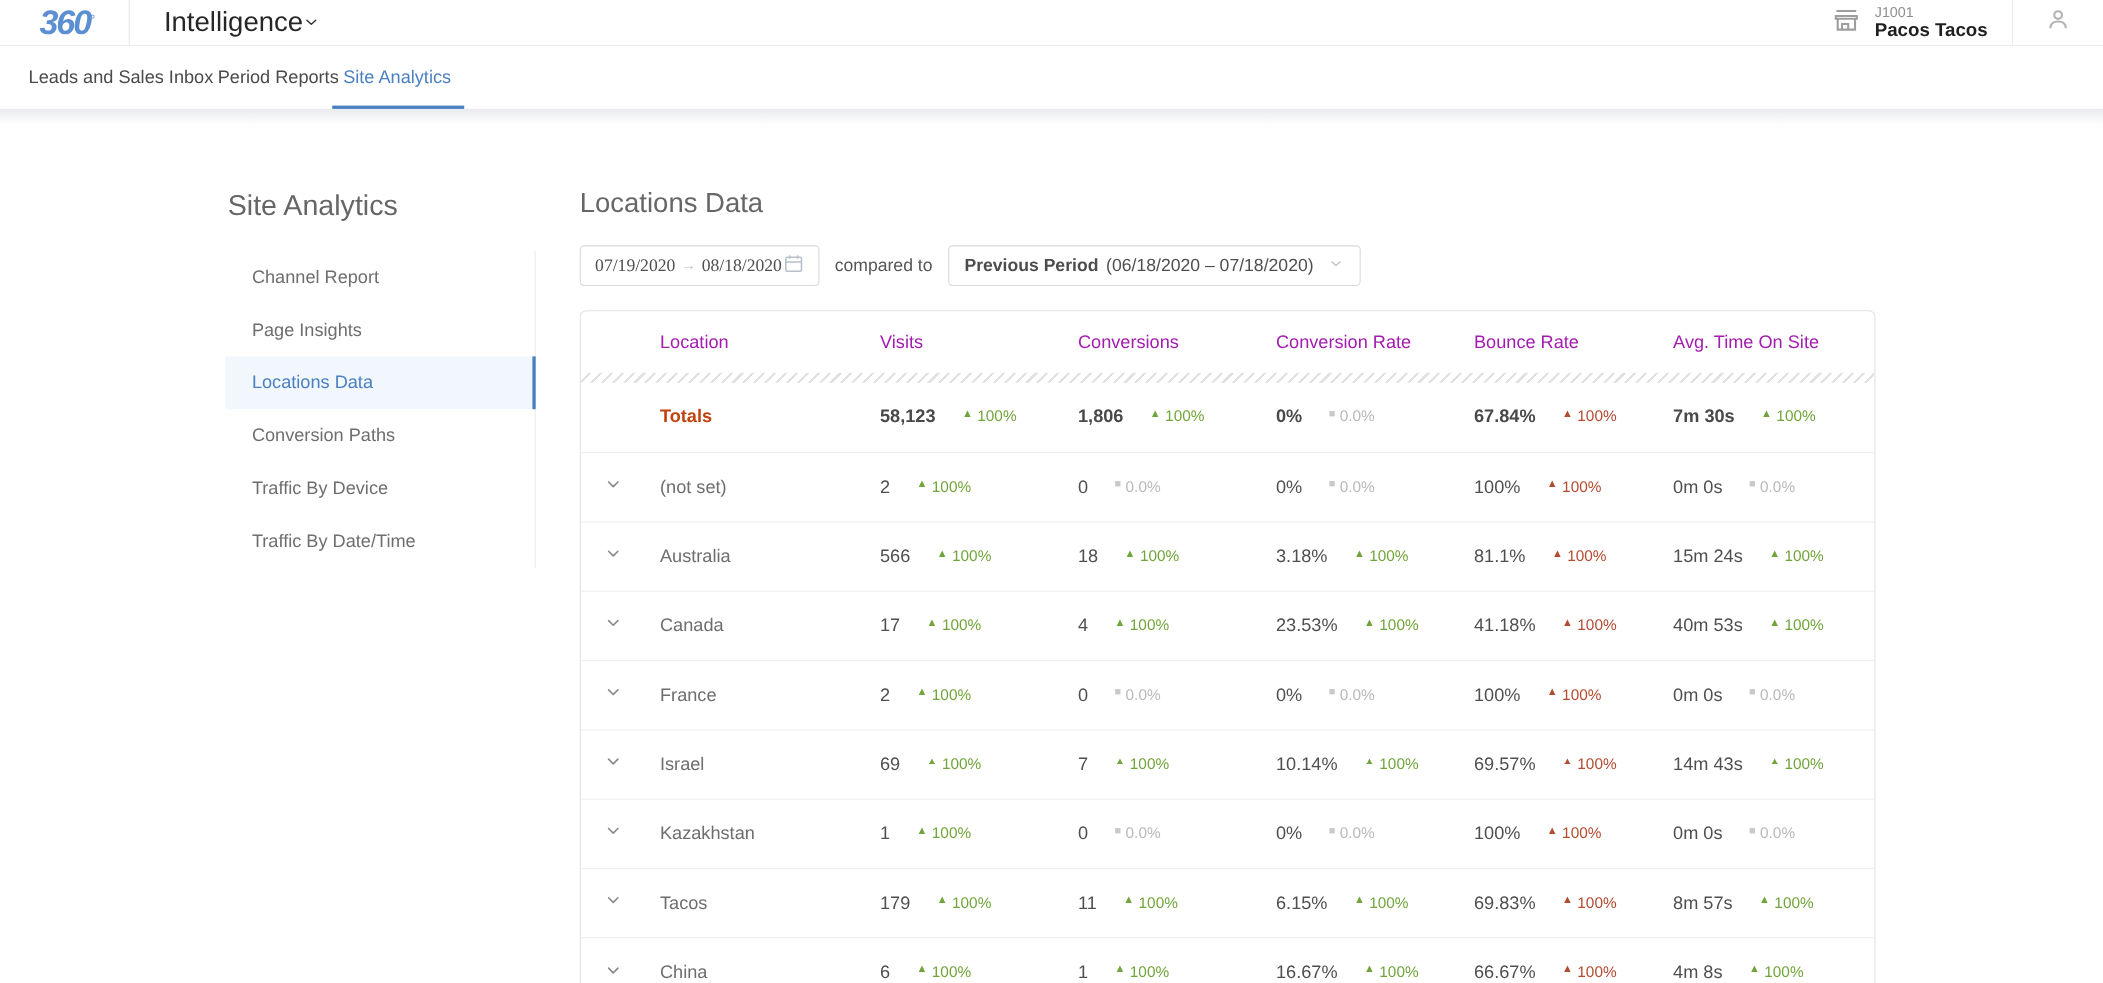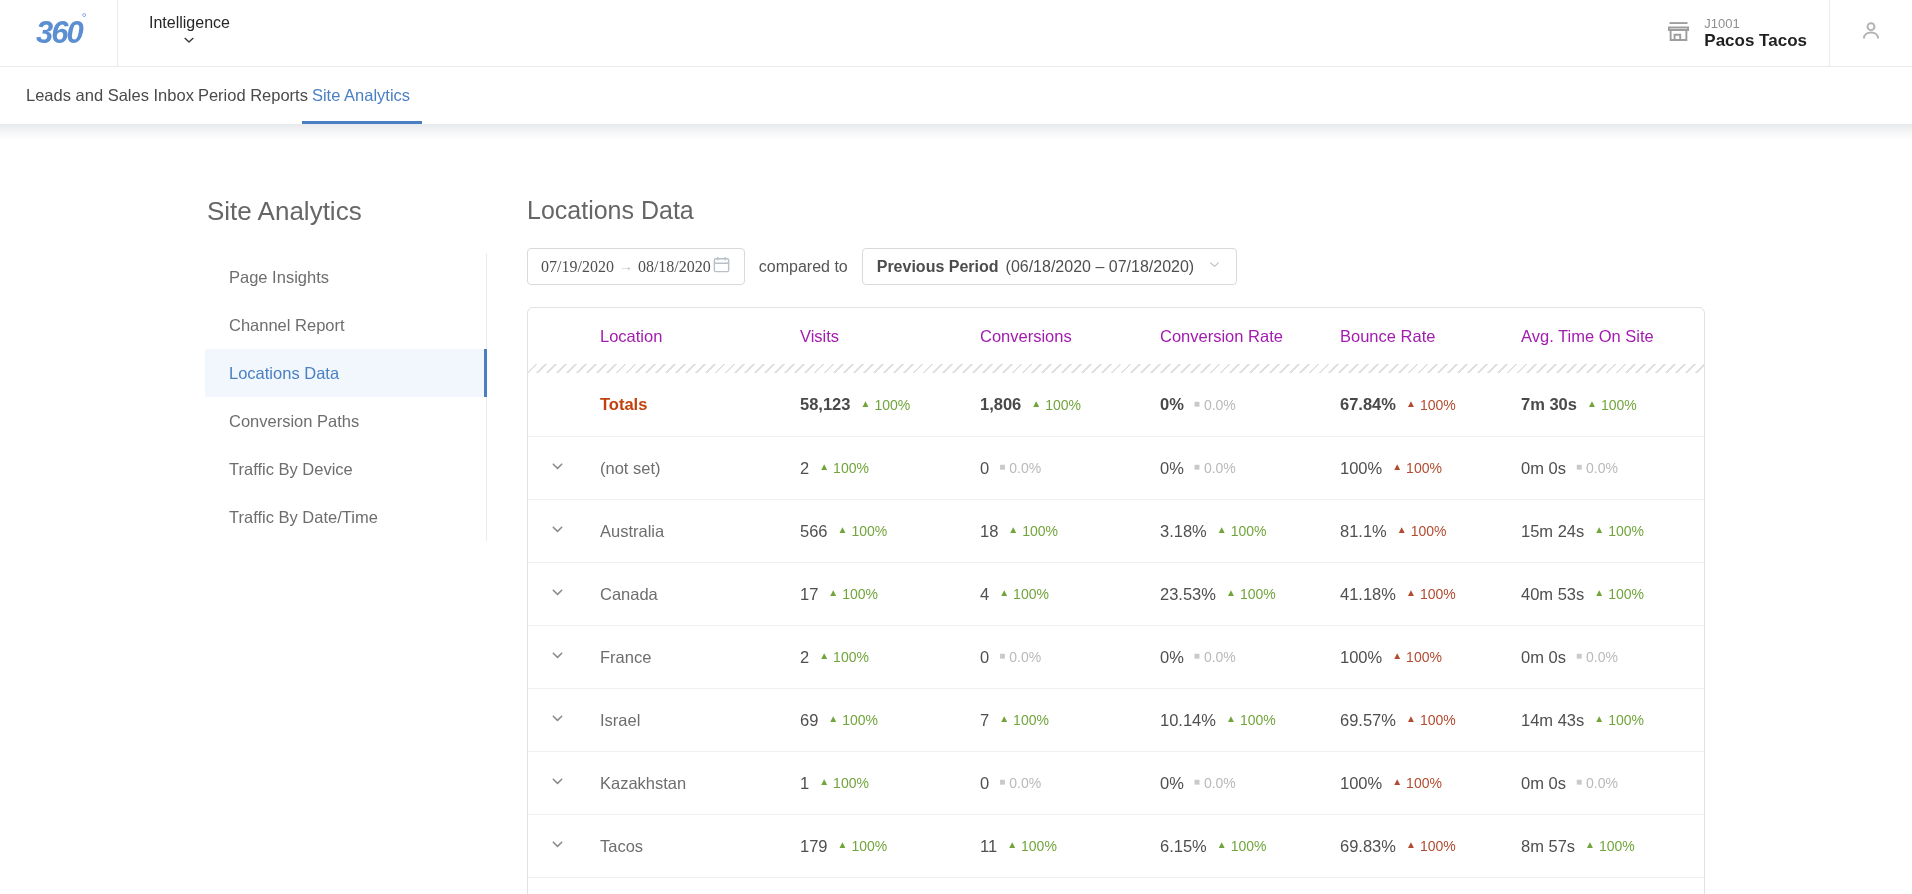--- a/index.html
+++ b/index.html
@@ -1,25 +1,25 @@
 <!DOCTYPE html>
 <html><head>
 <meta charset="utf-8">
 <style>
   * { margin:0; padding:0; box-sizing:border-box; }
   html,body { background:#fff; }
   body { font-family:"Liberation Sans","DejaVu Sans",sans-serif; color:#4a4a4a; }
   .app { width:1912px; height:894px; overflow:hidden; background:#fff; position:relative; }
 
   
-  .topbar { height:67px; display:flex; align-items:center; border-bottom:1px solid #eaeaea; background:#fff; }
+  .topbar { height:42px; display:flex; align-items:center; border-bottom:1px solid #eaeaea; background:#fff; }
   .brand { width:118px; height:100%; display:flex; align-items:center; padding-left:36px; border-right:1px solid #e9e9e9; }
   .logo { font-style:italic; font-weight:bold; font-size:31px; color:#5b8fd2; letter-spacing:-2px; cursor:pointer; }
   .logo-deg { font-size:12px; color:#5b8fd2; align-self:flex-start; margin-top:11px; }
-  .product { display:flex; align-items:center; gap:0; padding-left:31px; font-size:16px; color:#262626; cursor:pointer;flex-direction:column; }
+  .product { display:flex; align-items:center; gap:0; padding-left:31px; font-size:25px; color:#262626; cursor:pointer; }
   .spacer { flex:1; }
   .account { display:flex; align-items:center; gap:12px; padding-right:22px; cursor:pointer; }
   .acc-id { font-size:13px; color:#8f8f8f; line-height:15px; }
   .acc-name { font-size:17px; font-weight:bold; color:#1f1f1f; line-height:20px; }
   .user { width:83px; height:100%; border-left:1px solid #ececec; display:flex; align-items:center; justify-content:center; cursor:pointer; }
 
   
   .tabs { height:57px; display:flex; align-items:stretch; padding-left:24px; background:#fff; }
   .tab { position:relative; display:flex; align-items:center; font-size:16.5px; color:#4a4a4a; cursor:pointer; padding:0 2px; }
   .tab.active { color:#4a80c2; }
@@ -50,21 +50,21 @@
   .table { width:1178px; border:1px solid #e2e2e2; border-radius:6px 6px 0 0; background:#fff; overflow:hidden; }
   .trow, .thead { display:grid; grid-template-columns:72px 200px 180px 180px 180px 181px 1fr; align-items:center; }
   .thead { height:56px; font-size:16.5px; color:#a21caf; }
   .hatch { height:9px; background:repeating-linear-gradient(135deg,#ffffff 0 5px,#e1e1e1 5px 7px); }
   .trow { height:63px; border-bottom:1px solid #efefef; }
   .trow.totals { height:64px; }
   .trow:last-child { border-bottom:none; }
   .chev-cell { padding-left:22px; display:flex; align-items:center; cursor:pointer; }
   .loc { font-size:16.5px; color:#6e6e6e; padding-right:8px; }
   .totals .loc { font-weight:bold; color:#c2410c; }
-  .metric { display:flex; align-items:center; gap:10px; padding-right:6px; }
+  .metric { display:flex; align-items:flex-start; gap:24px; padding-right:6px; }
   .cell-value { font-size:16.5px; color:#4f4f4f; white-space:nowrap; }
   .totals .cell-value { font-weight:bold; color:#494949; }
   .delta { display:inline-flex; align-items:center; gap:4px; font-size:14px; white-space:nowrap; }
   .delta .g { font-size:10px; line-height:1; transform:translateY(-1px); }
   .delta.up { color:#71a53b; }
   .delta.up-bad { color:#b24b30; }
   .delta.flat { color:#b9b9b9; }
   .delta.flat .g { color:#c9c9c9; }
 </style>
 </head>
@@ -114,22 +114,22 @@
       <div class="tab">Leads and Sales Inbox</div>
       <div class="tab">Period Reports</div>
       <div class="tab active">Site Analytics</div>
     </nav>
   <div class="band"></div>
 
   <div class="content">
     <aside>
       <h1>Site Analytics</h1>
       <nav class="menu" id="side-menu">
+          <div class="menu-item">Channel Report</div>
           <div class="menu-item">Page Insights</div>
-          <div class="menu-item">Channel Report</div>
           <div class="menu-item selected">Locations Data</div>
           <div class="menu-item">Conversion Paths</div>
           <div class="menu-item">Traffic By Device</div>
           <div class="menu-item">Traffic By Date/Time</div>
         </nav>
     </aside>
 
     <main>
       <h2>Locations Data</h2>
 

